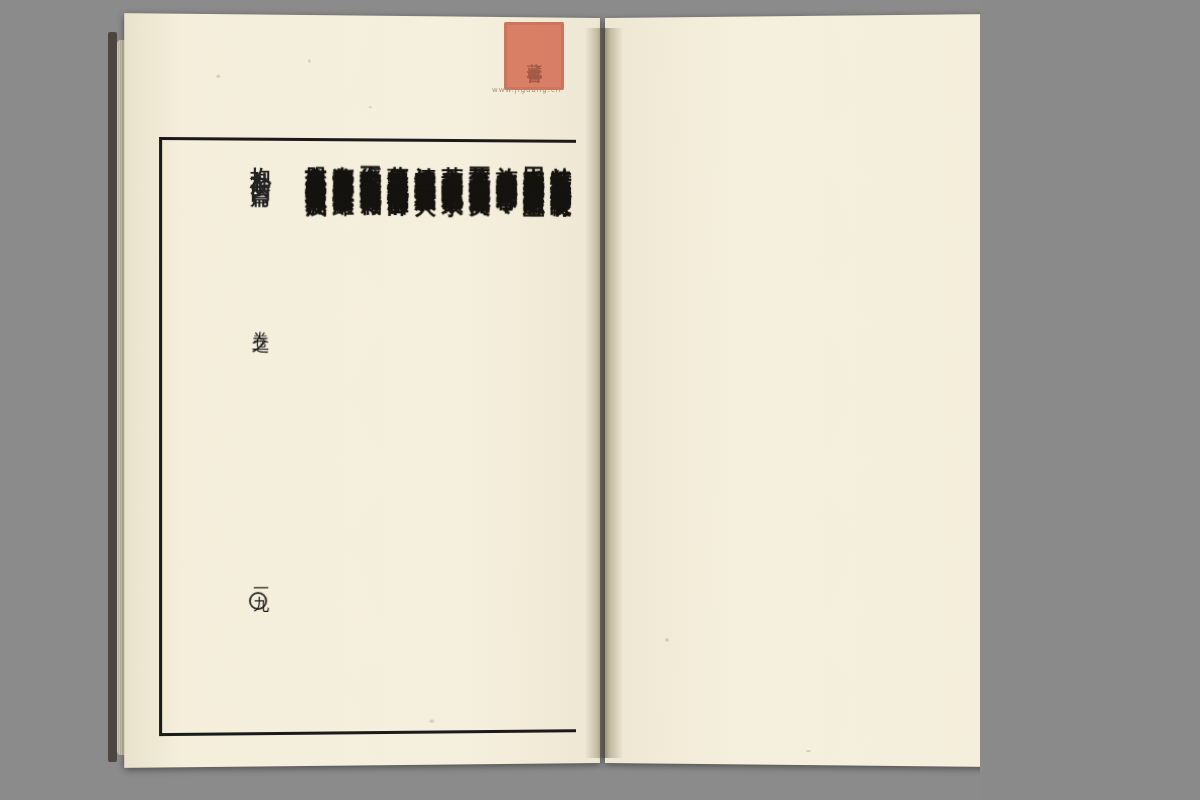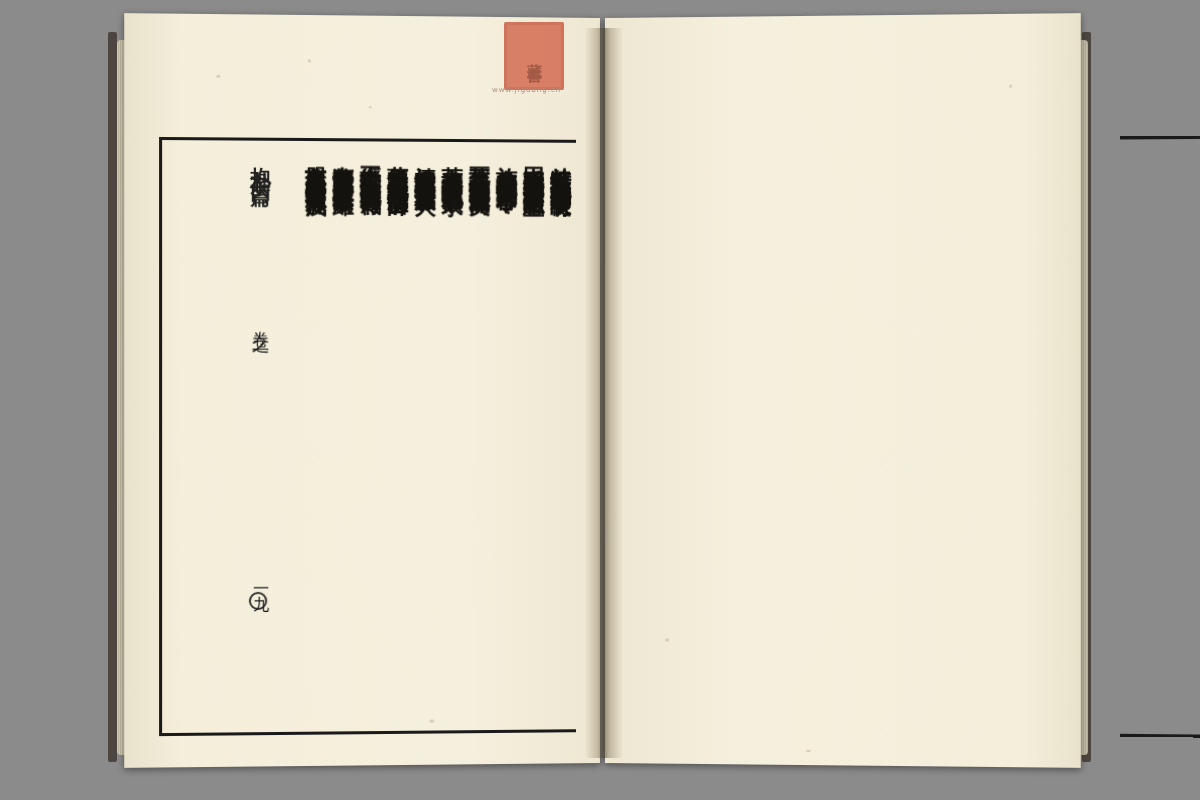--- a/index.html
+++ b/index.html
@@ -2,21 +2,21 @@
 <html><head>
 <meta charset="utf-8">
 <style>
   html, body {
     margin: 0;
     padding: 0;
     background: #8a8a8a;
   }
   #page {
     position: relative;
-    width: 1200px;
+    width: 980px;
     height: 800px;
     background: #8b8b8c;
     overflow: hidden;
     font-family: "DejaVu Sans", sans-serif;
   }
 
   
   .book {
     position: absolute;
     left: 130px;

